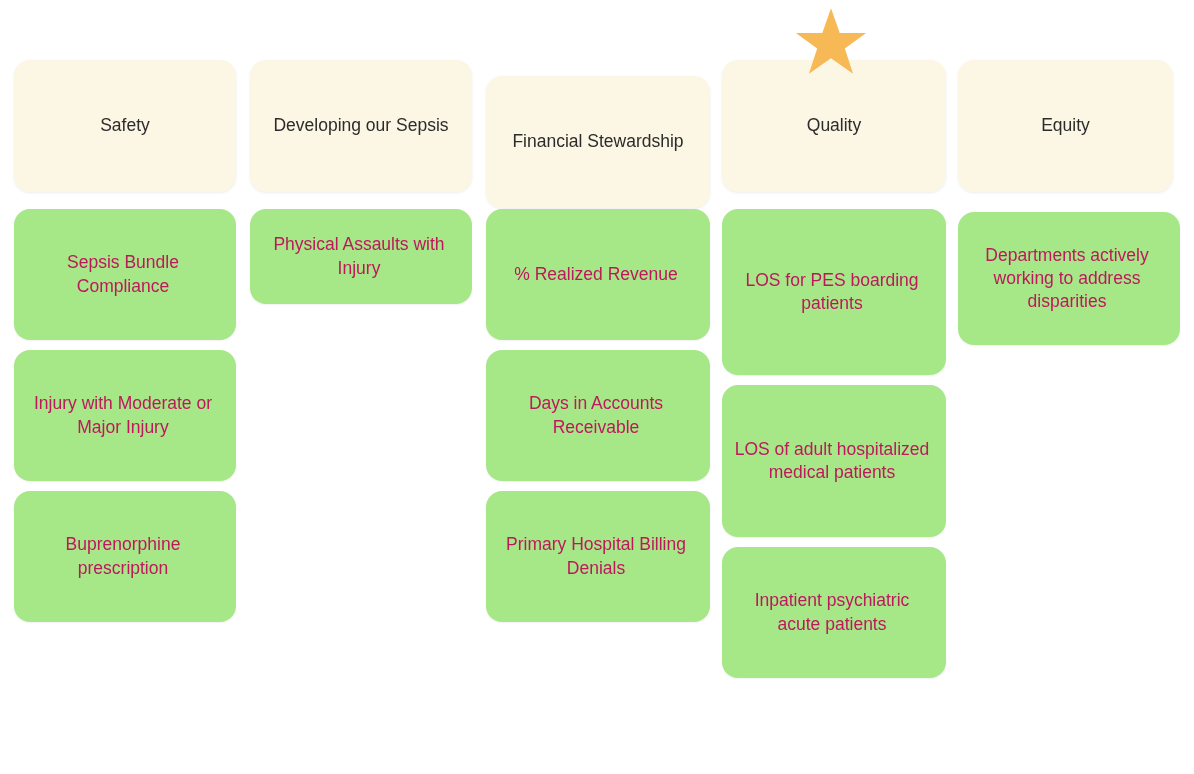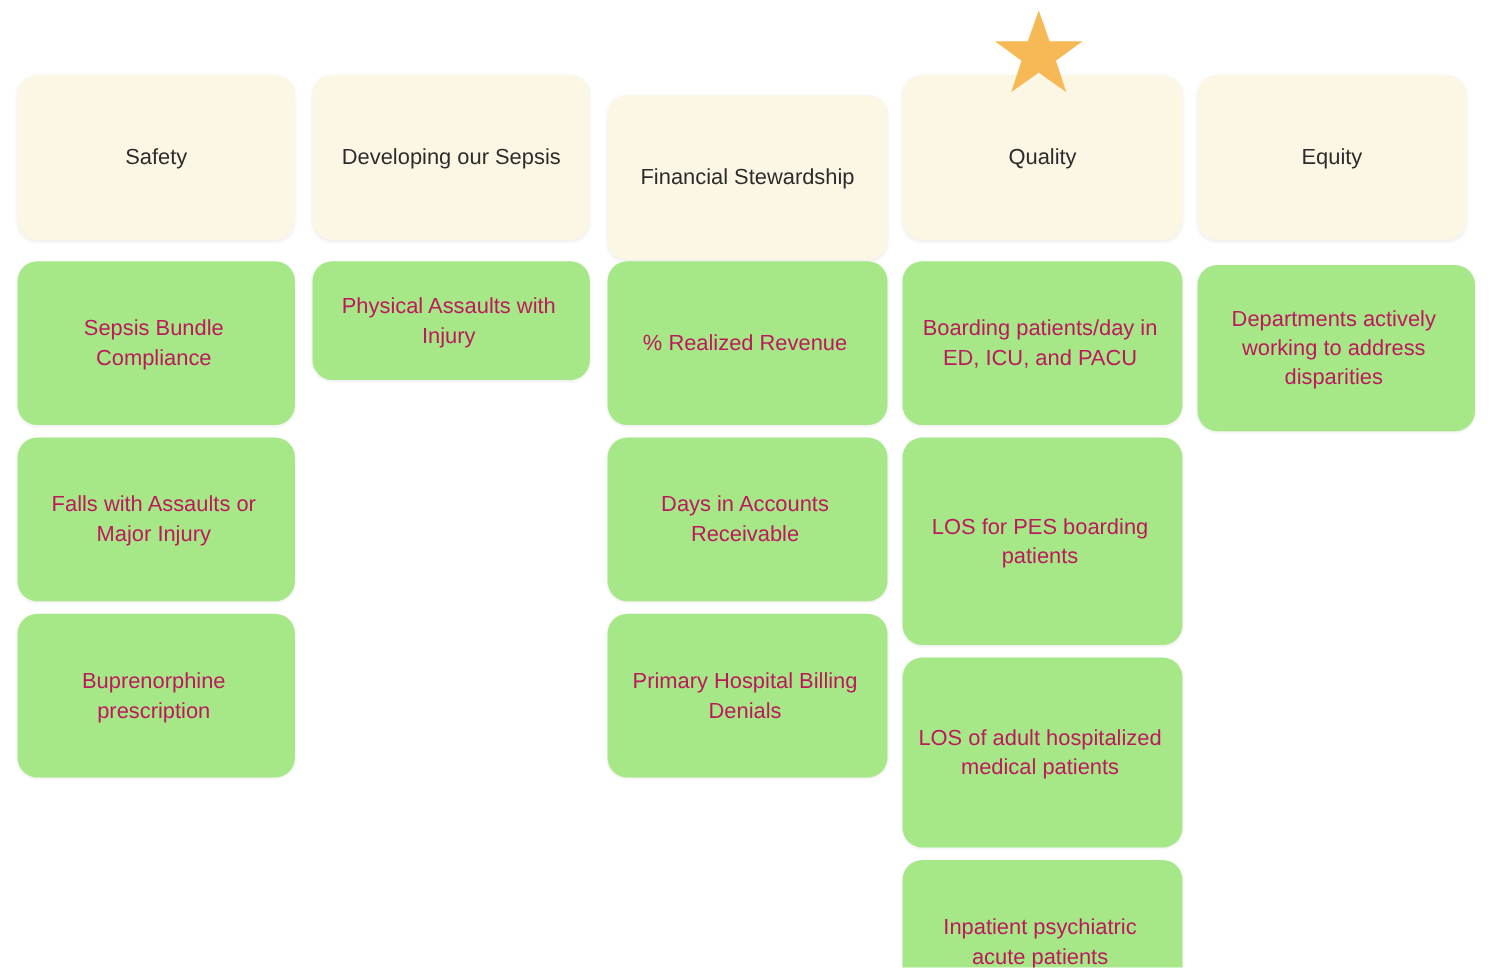--- a/index.html
+++ b/index.html
@@ -121,21 +121,21 @@
         <polygon points="50,3 61.8,36.5 97.5,36.5 68.7,57.5 79.8,91.5 50,70.5 20.2,91.5 31.3,57.5 2.5,36.5 38.2,36.5" fill="#f7b955"></polygon>
       </svg>
     </div>
   </div>
 
   <div class="metrics-stack ms0">
     <div class="card card-metric" style="height:131px">
       <span>Sepsis Bundle Compliance</span>
     </div>
     <div class="card card-metric" style="height:131px">
-      <span>Falls with Assaults or Major Injury</span>
+      <span>Injury with Moderate or Major Injury</span>
     </div>
     <div class="card card-metric" style="height:131px">
       <span>Buprenorphine prescription</span>
     </div>
   </div>
 
   <div class="metrics-stack ms1">
     <div class="card card-metric" style="height:95px">
       <span>Physical Assaults with Injury</span>
     </div>
@@ -147,23 +147,20 @@
     </div>
     <div class="card card-metric" style="height:131px">
       <span>Days in Accounts Receivable</span>
     </div>
     <div class="card card-metric" style="height:131px">
       <span>Primary Hospital Billing Denials</span>
     </div>
   </div>
 
   <div class="metrics-stack ms3">
-    <div class="card card-metric" style="height:131px">
-      <span>Boarding patients/day in ED, ICU, and PACU</span>
-    </div>
     <div class="card card-metric" style="height:166px">
       <span>LOS for PES boarding patients</span>
     </div>
     <div class="card card-metric" style="height:152px">
       <span>LOS of adult hospitalized medical patients</span>
     </div>
     <div class="card card-metric" style="height:131px">
       <span>Inpatient psychiatric acute patients</span>
     </div>
   </div>

